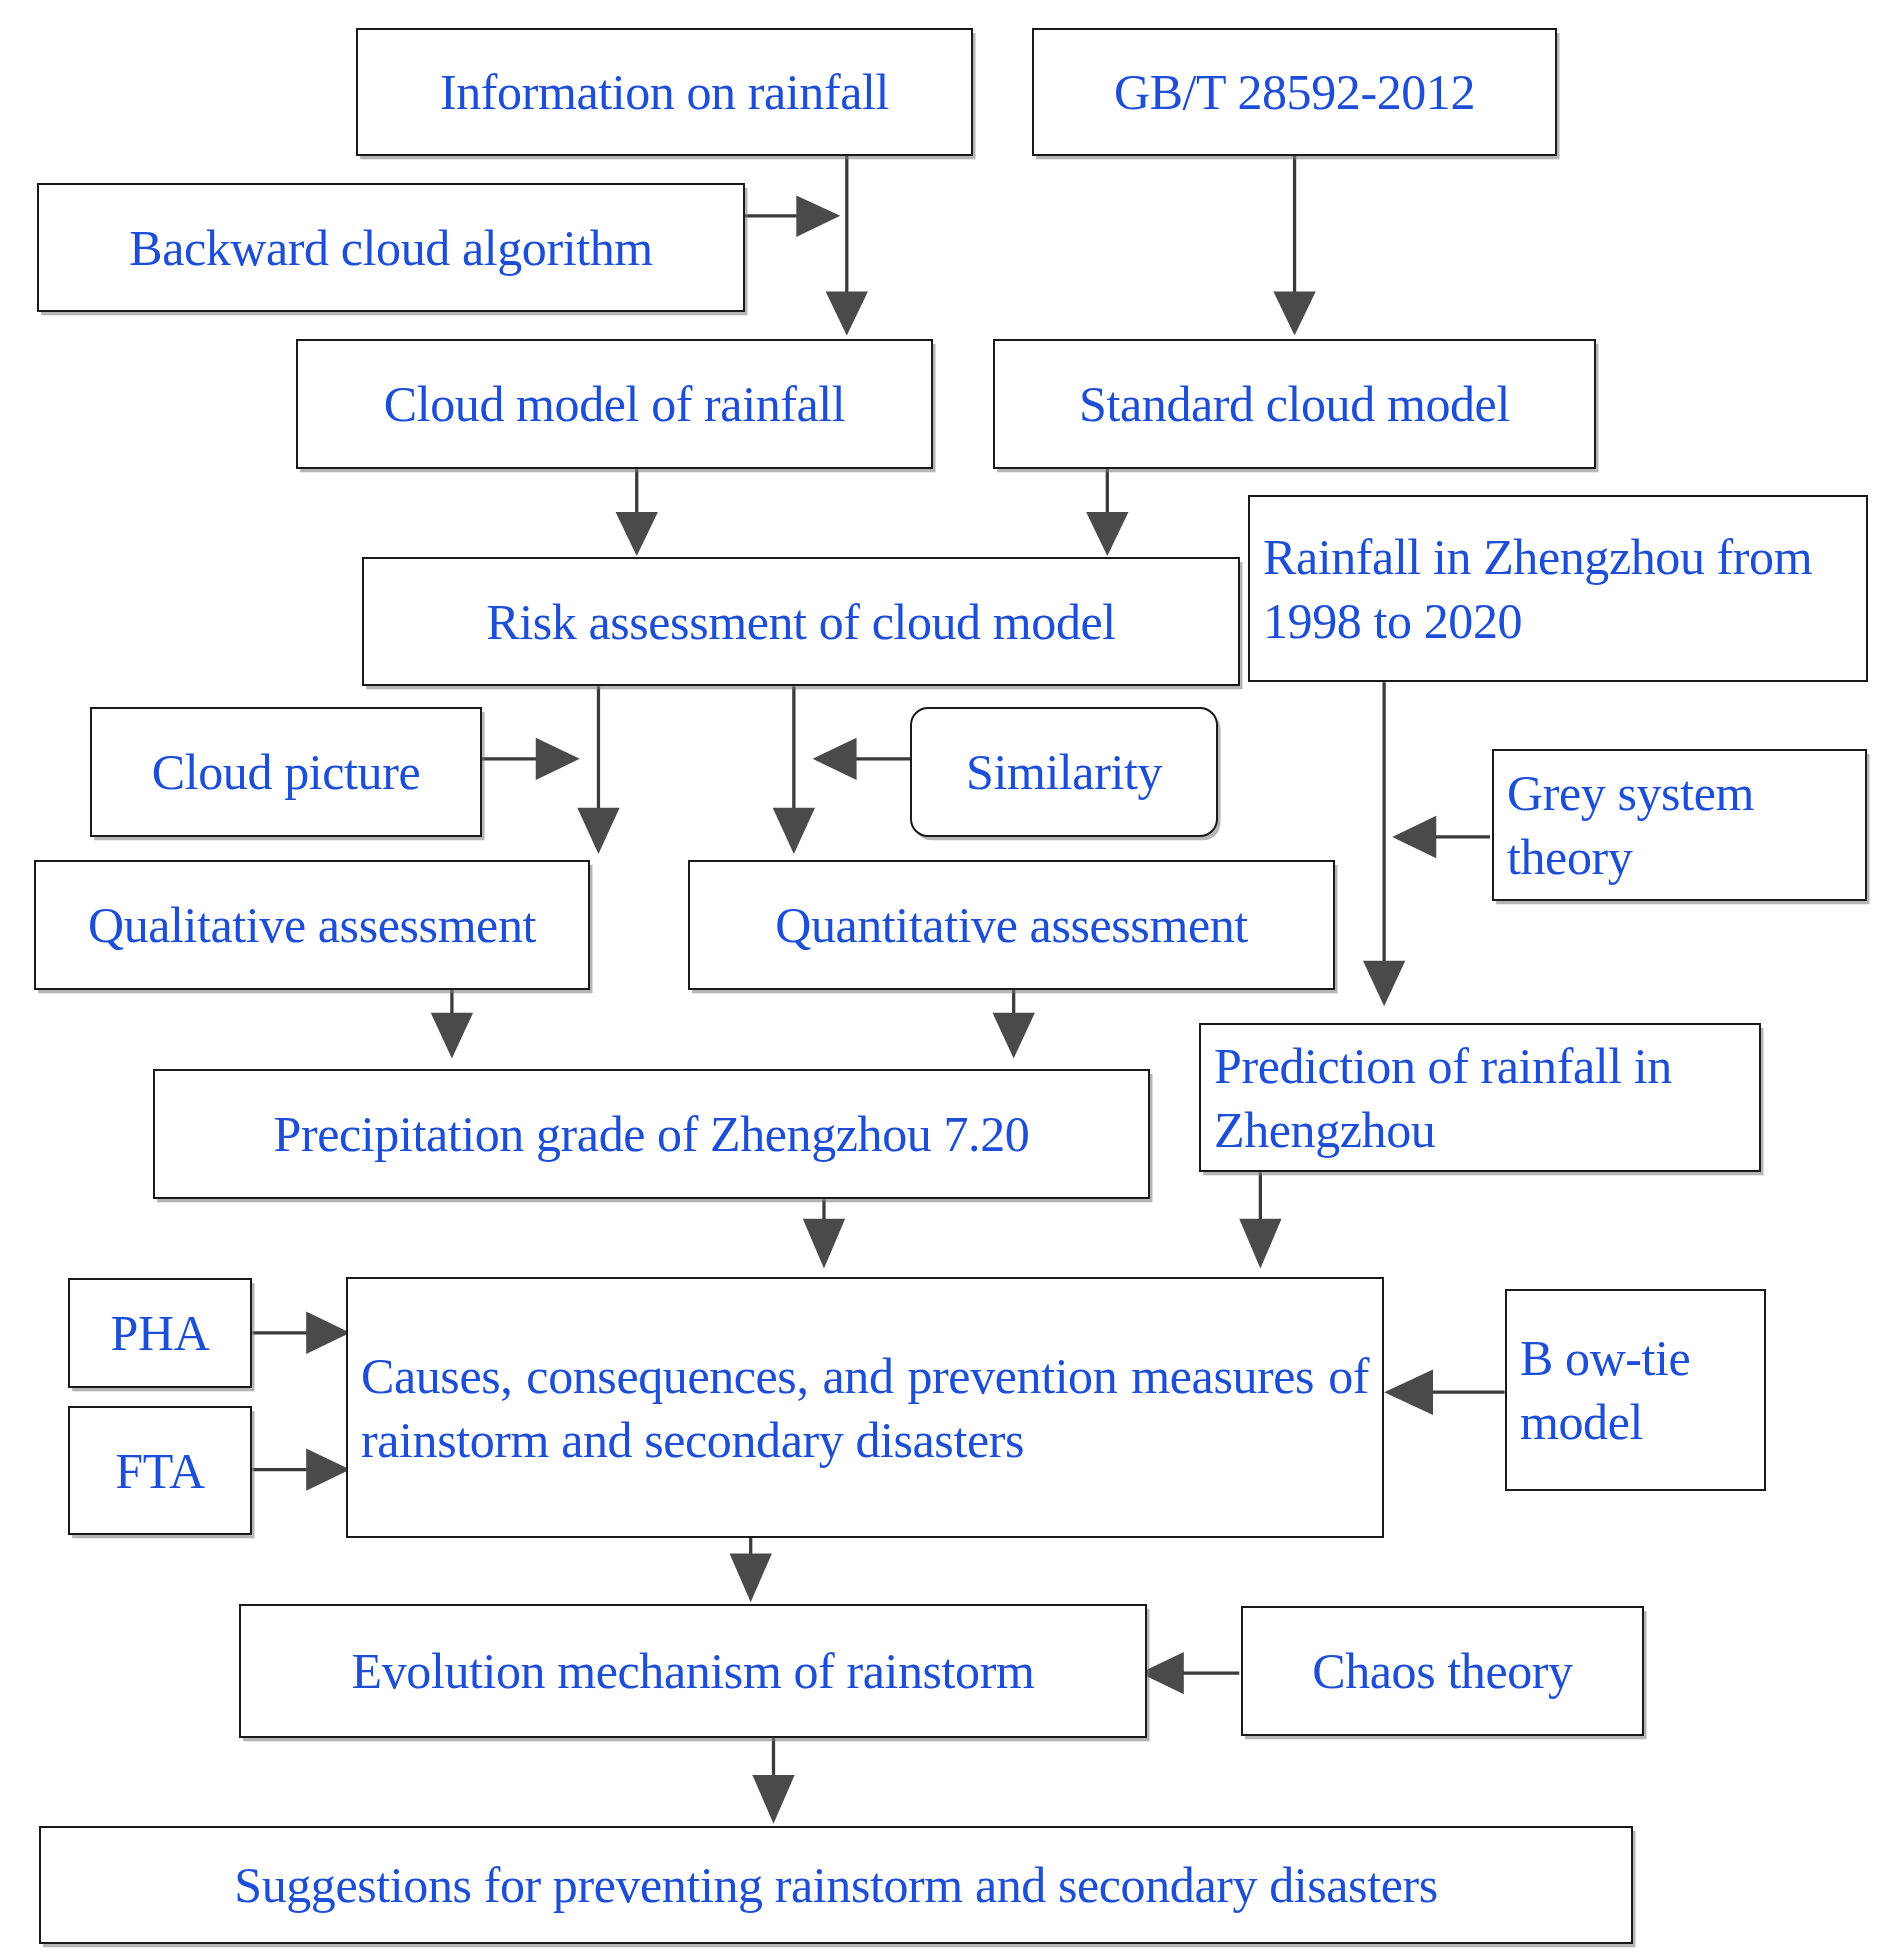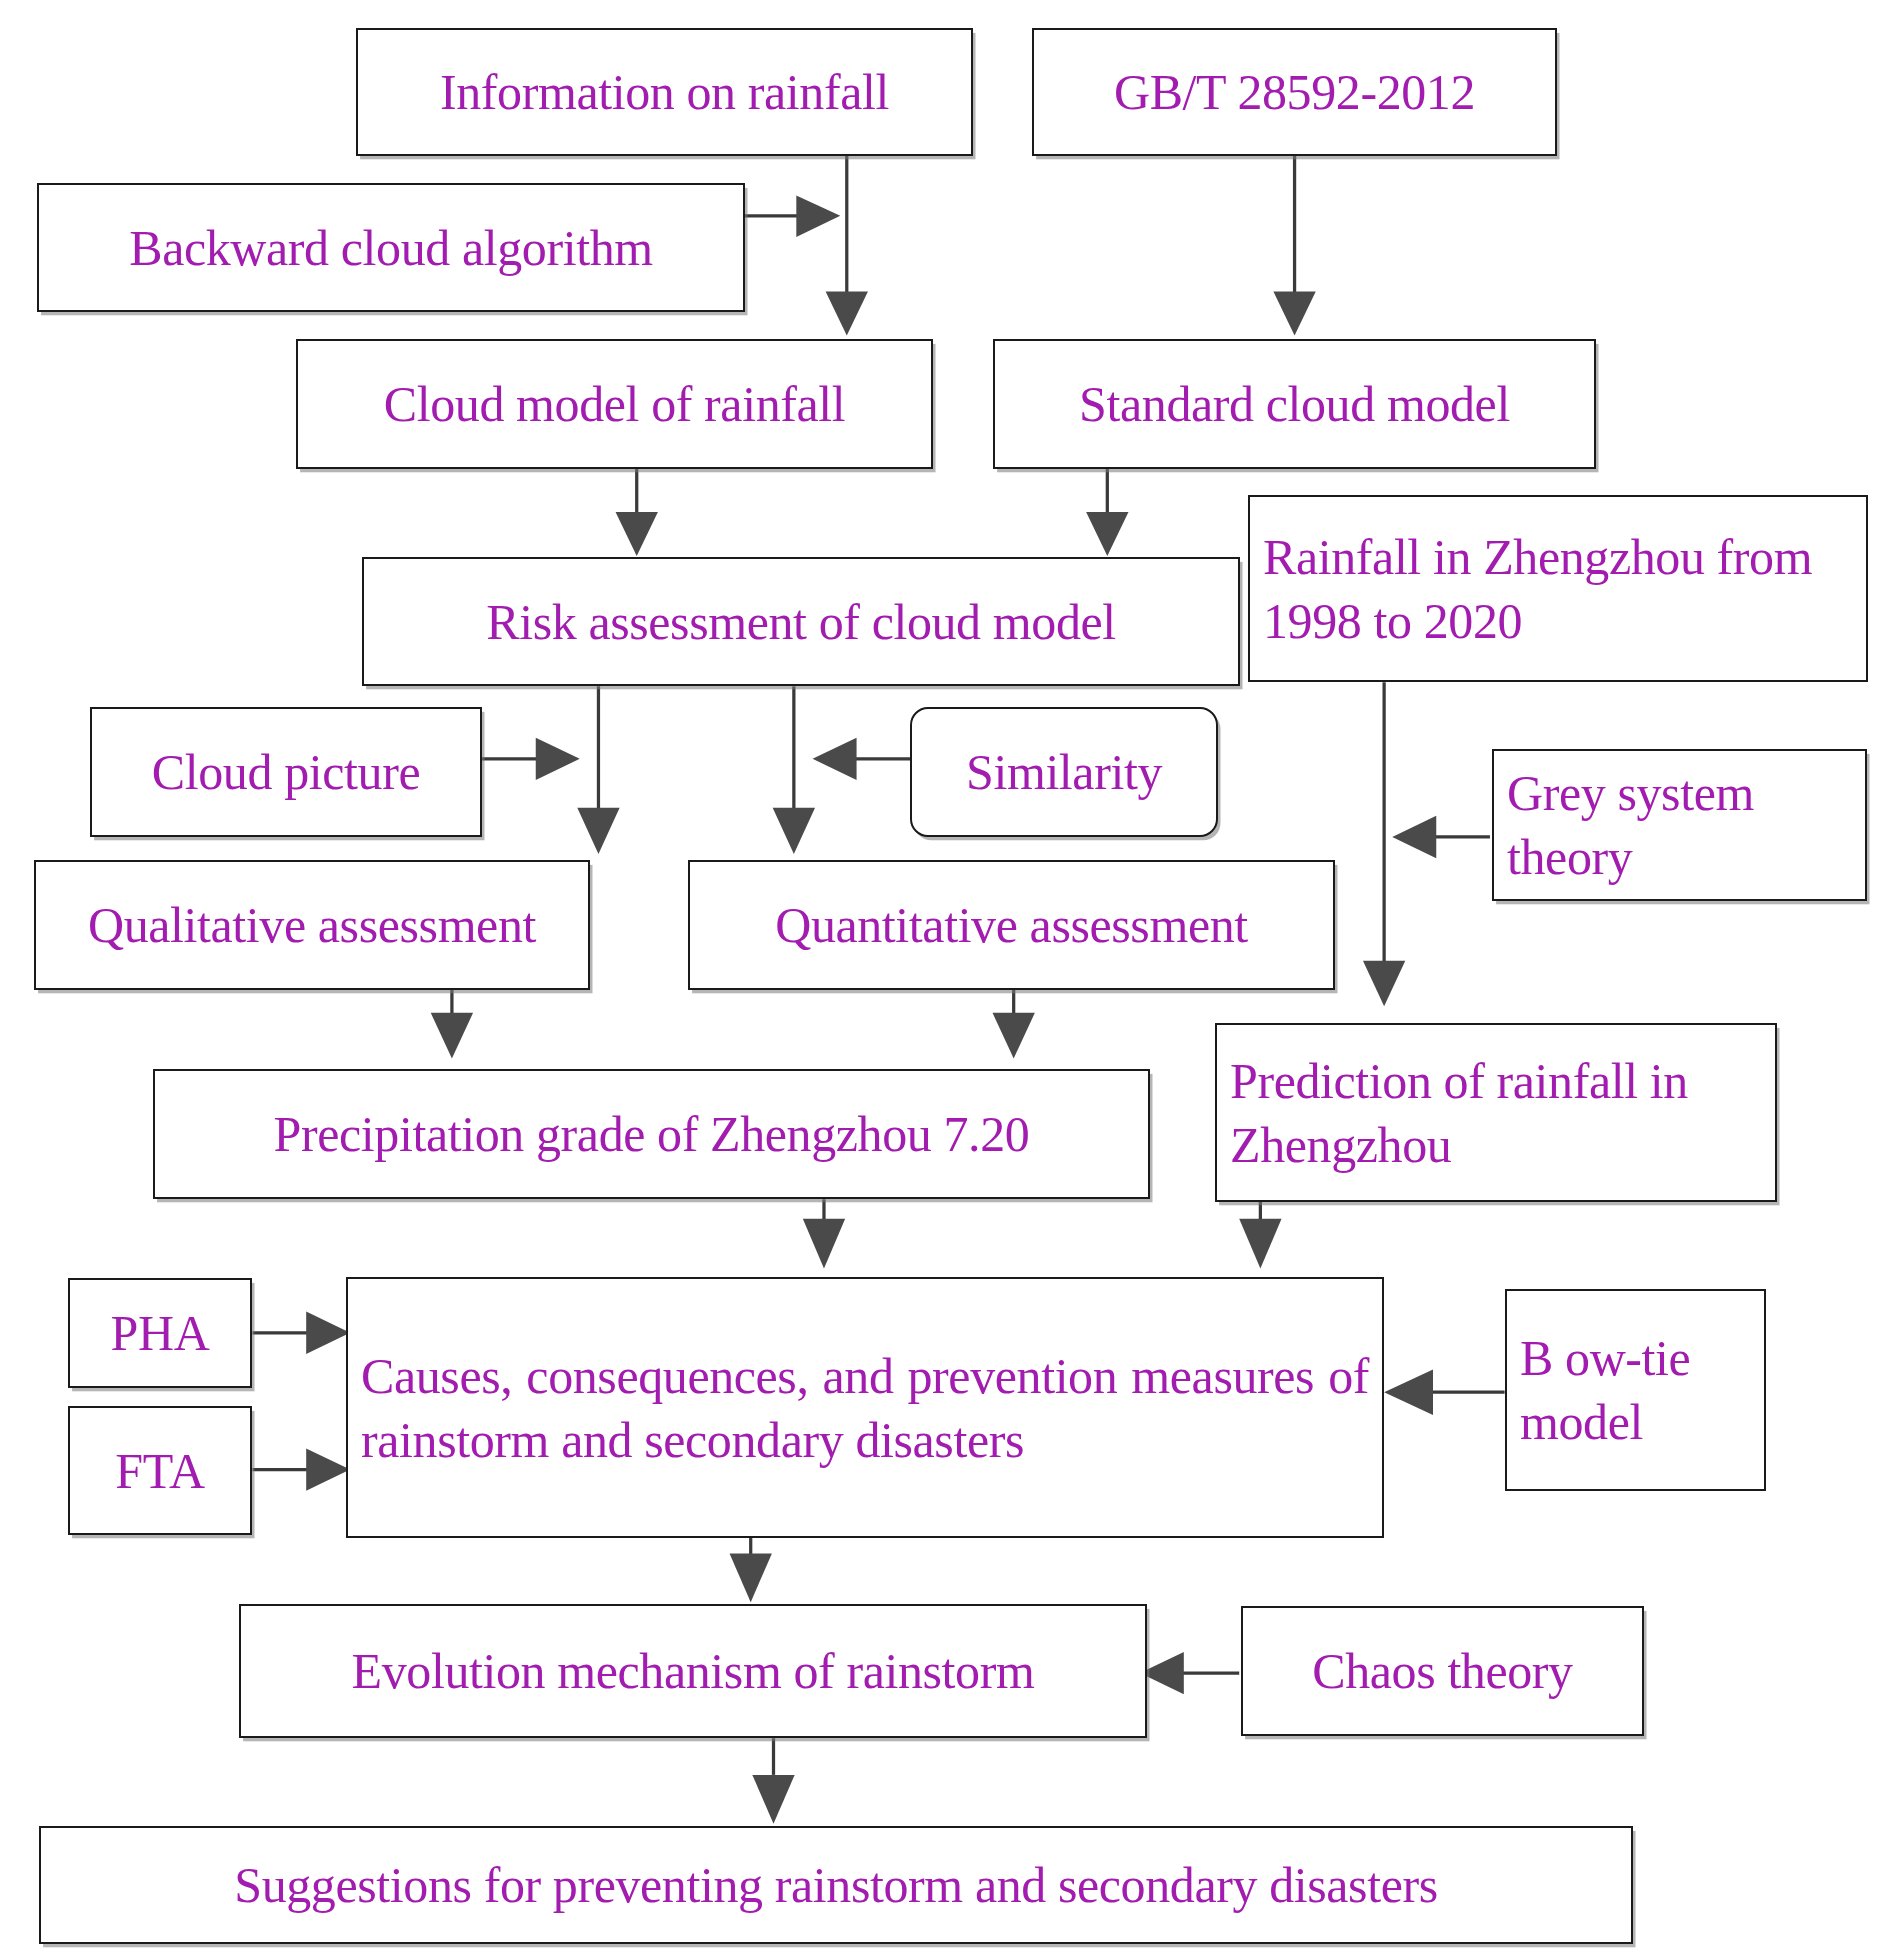--- a/index.html
+++ b/index.html
@@ -15,21 +15,21 @@
     font-family: "Liberation Serif", "DejaVu Serif", serif;
     overflow: hidden;
   }
   .node {
     position: absolute;
     box-sizing: border-box;
     border: 2.4px solid #1a1a1a;
     background: #ffffff;
     display: flex;
     align-items: center;
-    color: #a21caf;
+    color: #1d4ed8;
     line-height: 1.28;
     z-index: 5;
   }
   .node .txt {
     display: block;
     width: 100%;
     padding: 0 13px;
     font-size: 50px;
     letter-spacing: -0.4px;
   }
@@ -162,21 +162,21 @@
   </div>
 
   <div class="node center shadow" style="left:34px; top:860px; width:556px; height:130px;justify-content:center;">
     <span class="txt">Qualitative assessment</span>
   </div>
 
   <div class="node center shadow" style="left:688px; top:860px; width:647px; height:130px;">
     <span class="txt">Quantitative assessment</span>
   </div>
 
-  <div class="node left shadow" style="left:1199px; top:1023px; width:562px; height:179px;margin-left:16px;">
+  <div class="node left shadow" style="left:1199px; top:1023px; width:562px; height:149px;">
     <span class="txt">Prediction of rainfall in Zhengzhou</span>
   </div>
 
   <div class="node center shadow" style="left:153px; top:1069px; width:997px; height:130px;">
     <span class="txt">Precipitation grade of Zhengzhou 7.20</span>
   </div>
 
   <div class="node center shadow" style="left:68px; top:1278px; width:184px; height:110px;">
     <span class="txt">PHA</span>
   </div>

